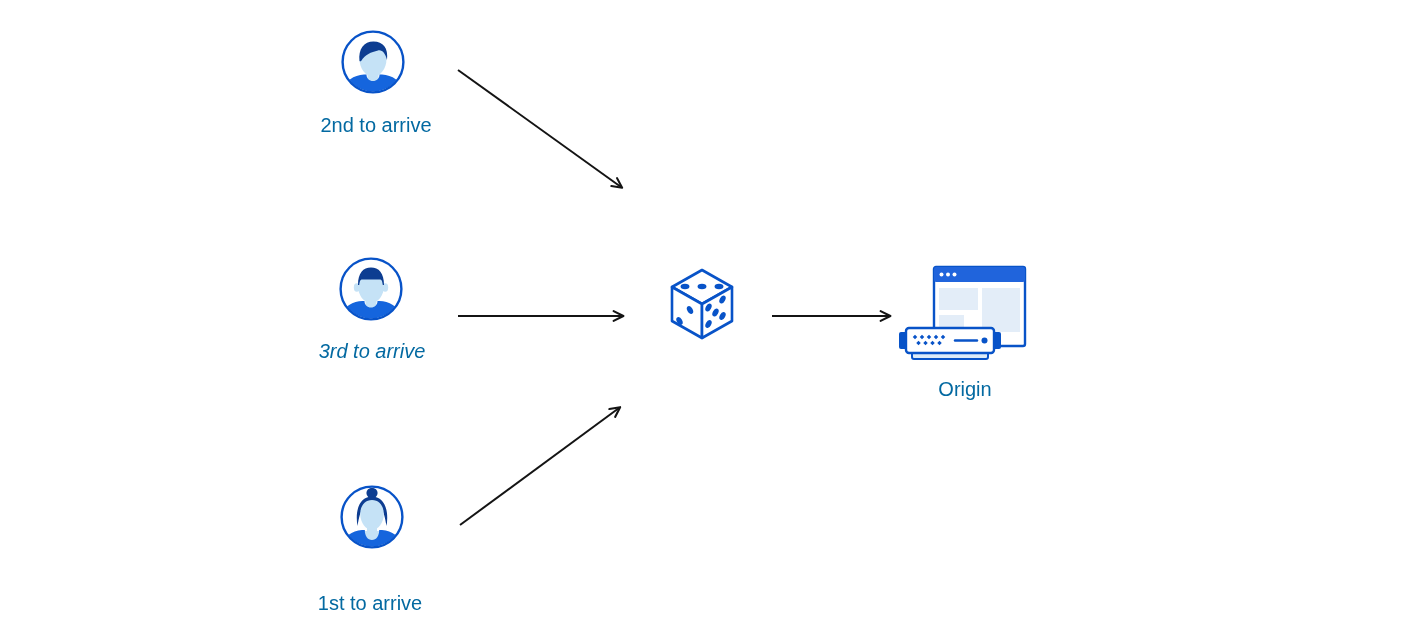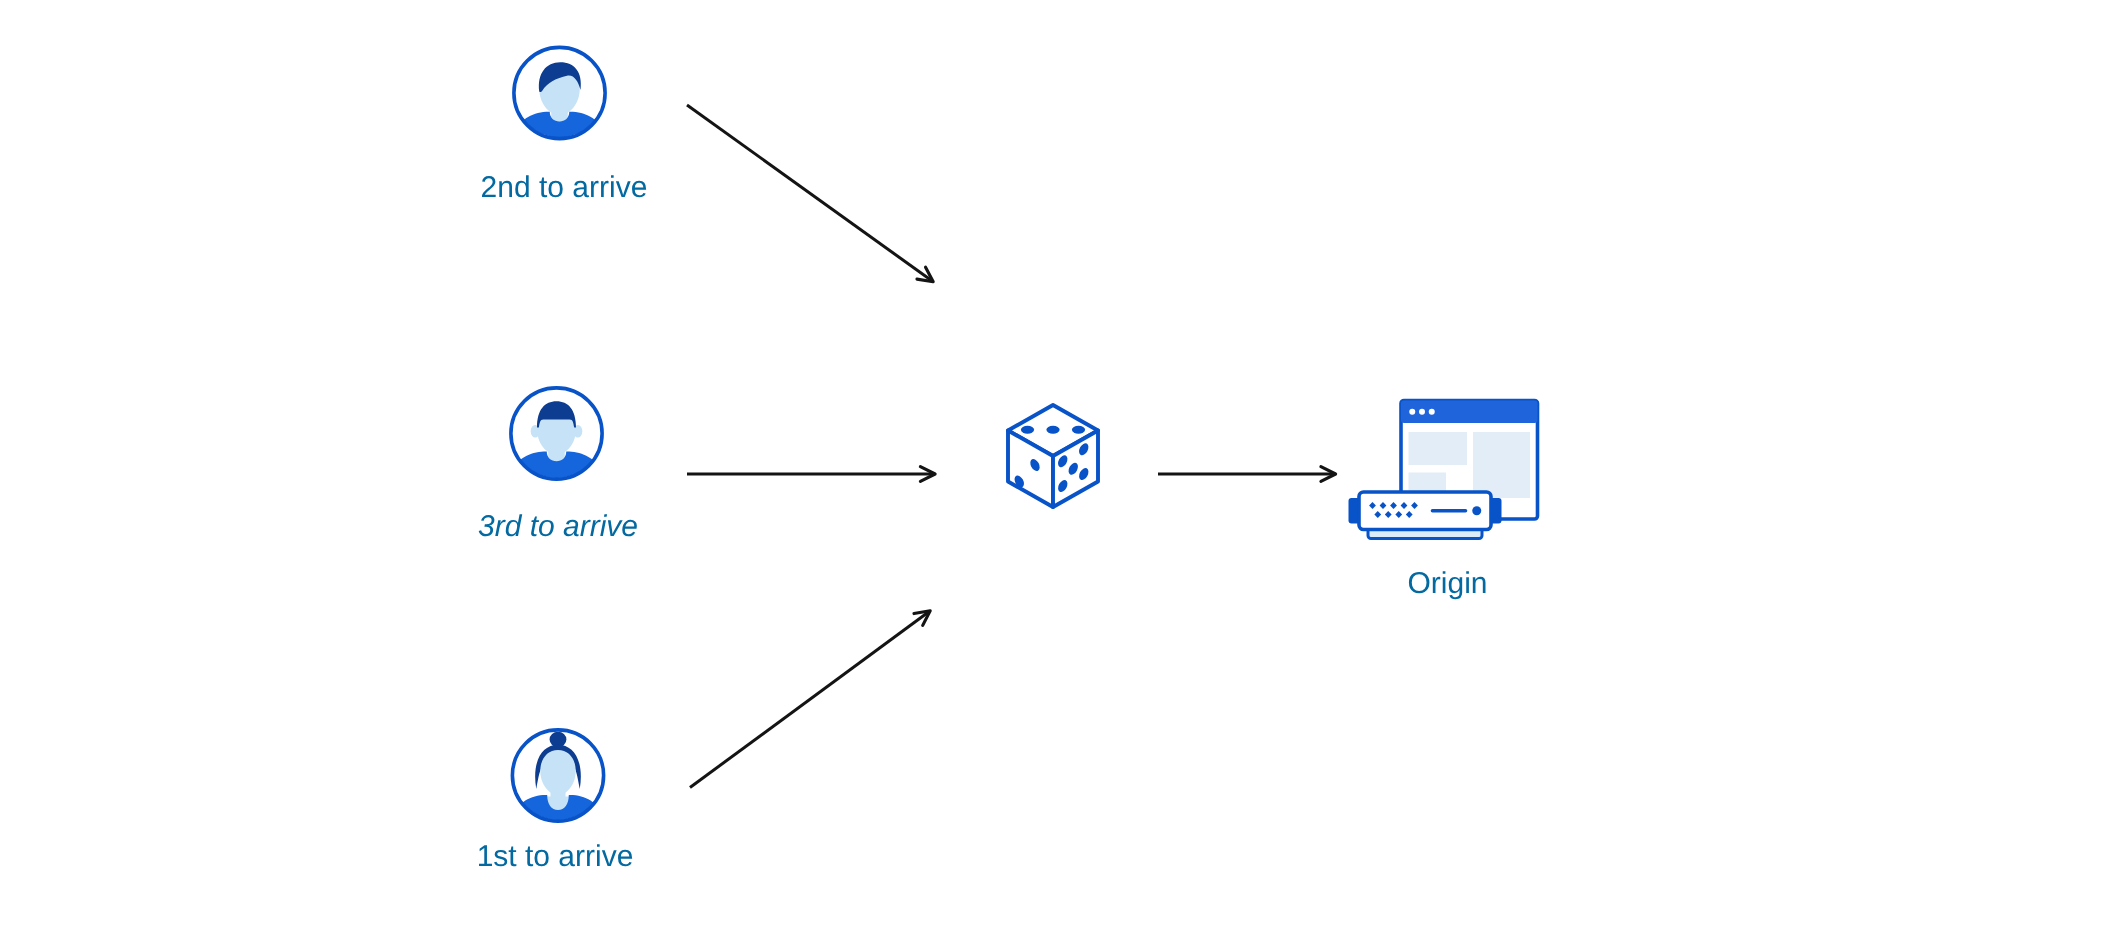--- a/index.html
+++ b/index.html
@@ -74,21 +74,21 @@
     <g clip-path="url(#clipA3)">
       <ellipse cx="33" cy="9" rx="5.6" ry="5.2" fill="#0d3d91"></ellipse>
       <rect x="28" y="38" width="10" height="13" fill="#c5e2f6"></rect>
       <path d="M24 66 L24 47 L42 47 L42 66 Z" fill="#c5e2f6"></path>
       <path d="M18.5 42 C15.5 24 22 12.5 33 12.5 C44 12.5 50.5 24 47.5 42 C46 34 45.2 27.5 41.5 24.5 C38.5 22.2 27.5 22.2 24.5 24.5 C20.8 27.5 20 34 18.5 42 Z" fill="#0d3d91"></path>
       <path d="M33 16 C25.8 16 21.2 22 21.2 30 C21.2 38.5 26.8 46 33 46 C39.2 46 44.8 38.5 44.8 30 C44.8 22 40.2 16 33 16 Z" fill="#c5e2f6"></path>
       <path d="M3 66 C3 53 12 47 23 46 L25.8 46 C25.8 52 28.6 56 33 56 C37.4 56 40.2 52 40.2 46 L43 46 C54 47 63 53 63 66 Z" fill="#1565dd"></path>
     </g>
     <circle cx="33" cy="33" r="30.4" fill="none" stroke="#0853c8" stroke-width="2.4"></circle>
   </svg>
-  <div class="label" style="left:370px;top:558px;text-align:right;">1st to arrive</div>
+  <div class="label" style="left:370px;top:590px;text-align:right;">1st to arrive</div>
 
   <svg class="abs" style="left:668px;top:266px;" width="68" height="80" viewBox="0 0 68 80">
     <g fill="#ffffff" stroke="#0853c8" stroke-width="2.6" stroke-linejoin="round">
       <path d="M34 4 L64 21 L34 38 L4 21 Z"></path>
       <path d="M4 21 L34 38 L34 72 L4 55 Z"></path>
       <path d="M64 21 L34 38 L34 72 L64 55 Z"></path>
     </g>
     <g fill="#0853c8">
       <ellipse cx="17" cy="20.5" rx="4.4" ry="2.7"></ellipse>
       <ellipse cx="34" cy="20.5" rx="4.4" ry="2.7"></ellipse>

